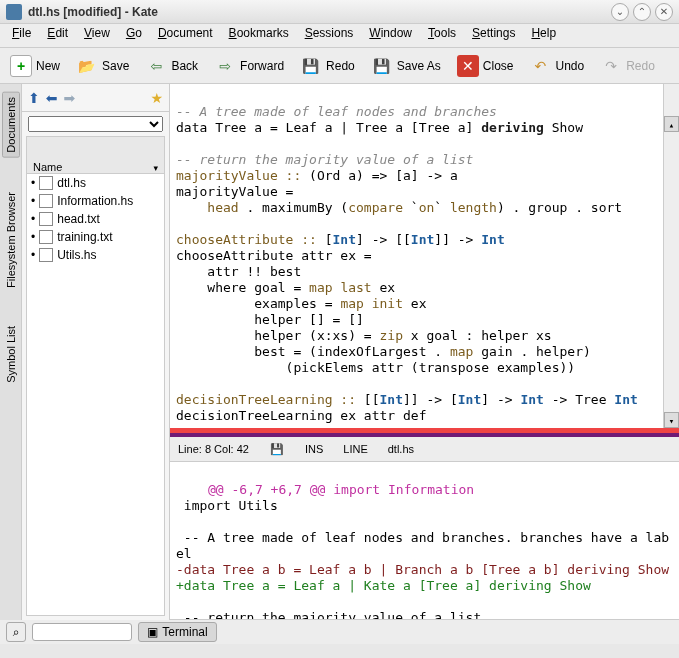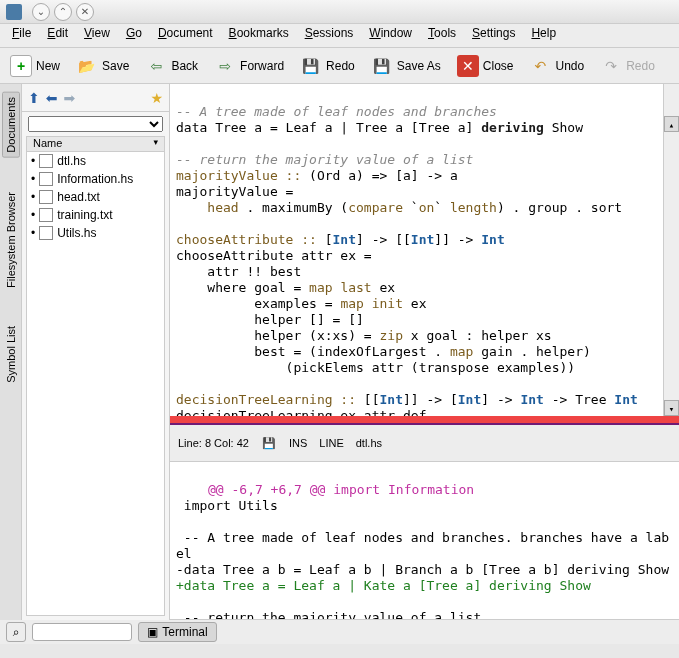--- a/index.html
+++ b/index.html
@@ -24,49 +24,50 @@
 .main { display: flex; height: 536px; }
 .side-tabs { width: 22px; background: #e0e0e0; border-right: 1px solid #ccc; display: flex; flex-direction: column; align-items: center; padding-top: 8px; gap: 30px; }
 .side-tab { writing-mode: vertical-rl; transform: rotate(180deg); font-size: 11px; cursor: pointer; padding: 4px 2px; display: flex; align-items: center; gap: 4px; }
 .side-tab.active { background: #d0d0d0; border: 1px solid #aaa; border-radius: 2px; }
 .filepanel { width: 148px; background: #f5f5f5; border-right: 1px solid #ccc; display: flex; flex-direction: column; }
 .fp-tb { height: 28px; display: flex; align-items: center; gap: 6px; padding: 0 6px; border-bottom: 1px solid #ccc; }
 .fp-tb .nav-ic { cursor: pointer; color: #2a5fa3; font-size: 14px; }
 .fp-tb .star { color: #e0b030; }
 .fp-combo { margin: 4px 6px; }
 .fp-combo select { width: 100%; font-size: 11px; }
-.fp-header { height: 16px; background: #e8e8e8; border: 1px solid #ccc; margin: 0 4px; display: flex; align-items: flex-start; padding: 0 6px; font-size: 11px; }
+.fp-header { height: 38px; background: #e8e8e8; border: 1px solid #ccc; margin: 0 4px; display: flex; align-items: flex-end; padding: 0 6px; font-size: 11px; }
 .fp-header .arrow { margin-left: auto; font-size: 9px; }
 .file-list { flex: 1; background: #fff; margin: 0 4px 4px 4px; border: 1px solid #ccc; border-top: none; overflow: auto; }
 .file-item { display: flex; align-items: center; padding: 2px 4px; gap: 4px; cursor: pointer; }
 .file-item .fic { width: 14px; height: 14px; border: 1px solid #888; background: #fff; font-size: 8px; display: flex; align-items: center; justify-content: center; }
 .editor-area { flex: 1; display: flex; flex-direction: column; background: #fff; }
-.code-pane { flex: 1; overflow: auto; font-family: monospace; font-size: 13px; line-height: 16px; padding: 4px 6px; white-space: pre; position: relative; border-bottom: 7px solid #ef4444; }
+.code-pane { flex: 1; overflow: auto; font-family: monospace; font-size: 13px; line-height: 16px; padding: 4px 6px; white-space: pre; position: relative; border-bottom: 5px solid #ef4444; }
 .cm { color: #888; font-style: italic; }
 .kw { color: #1a1a1a; font-weight: bold; }
 .fn { color: #7a5c1e; }
 .ty { color: #1e5c9a; font-weight: bold; }
-.statusbar { height: 24px; background: #ededed; border-top: 2px solid #701a75; border-bottom: 1px solid #ccc; display: flex; align-items: center; padding: 18px 8px; gap: 12px; font-size: 11px; }
+.statusbar { height: 24px; background: #ededed; border-top: 4px solid #701a75; border-bottom: 1px solid #ccc; display: flex; align-items: center; padding: 12px 8px; gap: 20px; font-size: 11px; }
 .sb-ic { width: 16px; height: 16px; cursor: pointer; display: flex; align-items: center; justify-content: center; }
 .diff-pane { height: 158px; overflow: auto; font-family: monospace; font-size: 13px; line-height: 16px; padding: 4px 6px; white-space: pre-wrap; word-break: break-all; background: #fff; border-bottom: 1px solid #ccc; }
 .diff-hunk { color: #c030a0; margin-left: 32px; }
-.diff-del { color: #000000; }
+.diff-del { color: #7f1d1d; }
 .diff-add { color: #208020; }
 .bottombar { height: 24px; background: #ededed; display: flex; align-items: center; padding: 0 6px; gap: 6px; }
 .bottombar .search-ic { width: 20px; height: 20px; border: 1px solid #aaa; border-radius: 3px; display: flex; align-items: center; justify-content: center; cursor: pointer; }
 .bottombar input { width: 100px; height: 18px; border: 1px solid #aaa; border-radius: 3px; padding: 0 4px; font-size: 11px; }
 .bottombar .term-btn { display: flex; align-items: center; gap: 4px; padding: 2px 8px; border: 1px solid #aaa; border-radius: 3px; background: #d8d8d8; cursor: pointer; }
 .scrollbar-v { position: absolute; right: 0; top: 0; bottom: 0; width: 16px; background: #eee; border-left: 1px solid #ccc; }
 .scroll-btn { height: 16px; background: #ddd; border: 1px solid #aaa; text-align: center; font-size: 9px; cursor: pointer; }
 </style>
 </head>
 <body>
 
 <div class="titlebar">
   <span class="app-icon"></span>
+  <span class="title">dtl.hs [modified] - Kate</span>
   <span class="win-btn">⌄</span>
   <span class="win-btn">⌃</span>
   <span class="win-btn">✕</span>
 </div>
 
 <div class="menubar">
   <span class="menu-item"><span class="ul">F</span>ile</span>
   <span class="menu-item"><span class="ul">E</span>dit</span>
   <span class="menu-item"><span class="ul">V</span>iew</span>
   <span class="menu-item"><span class="ul">G</span>o</span>

